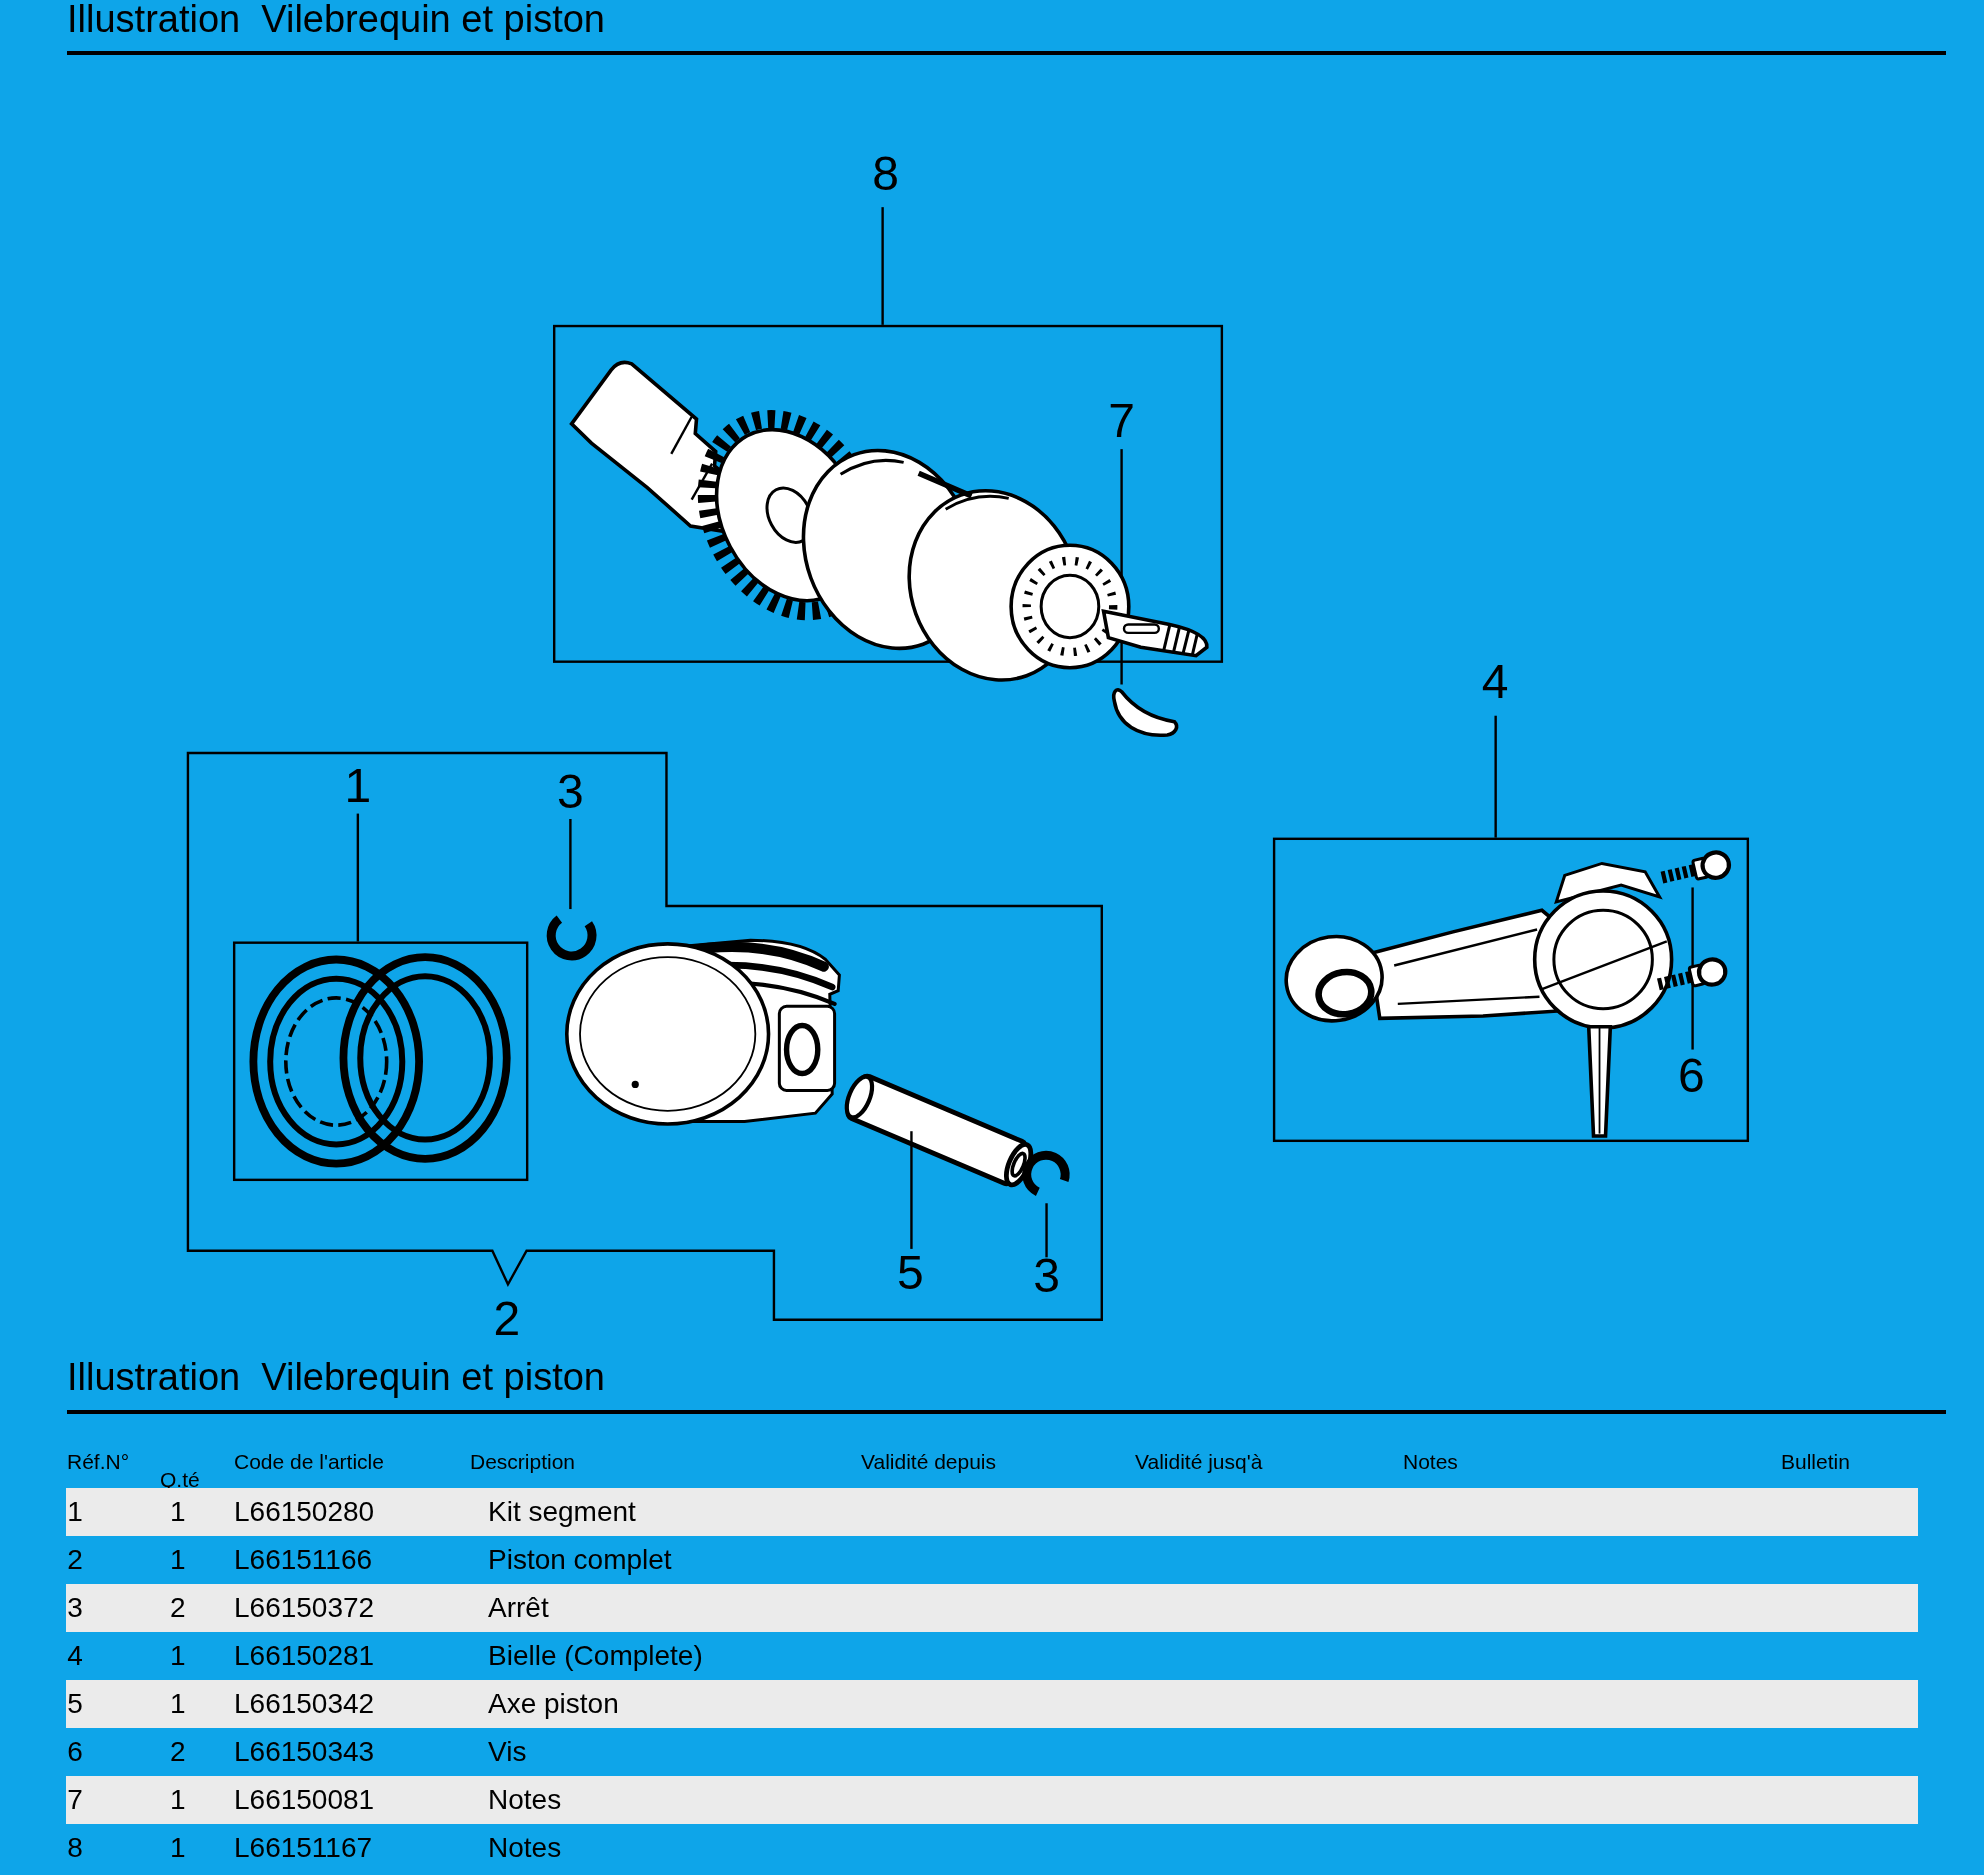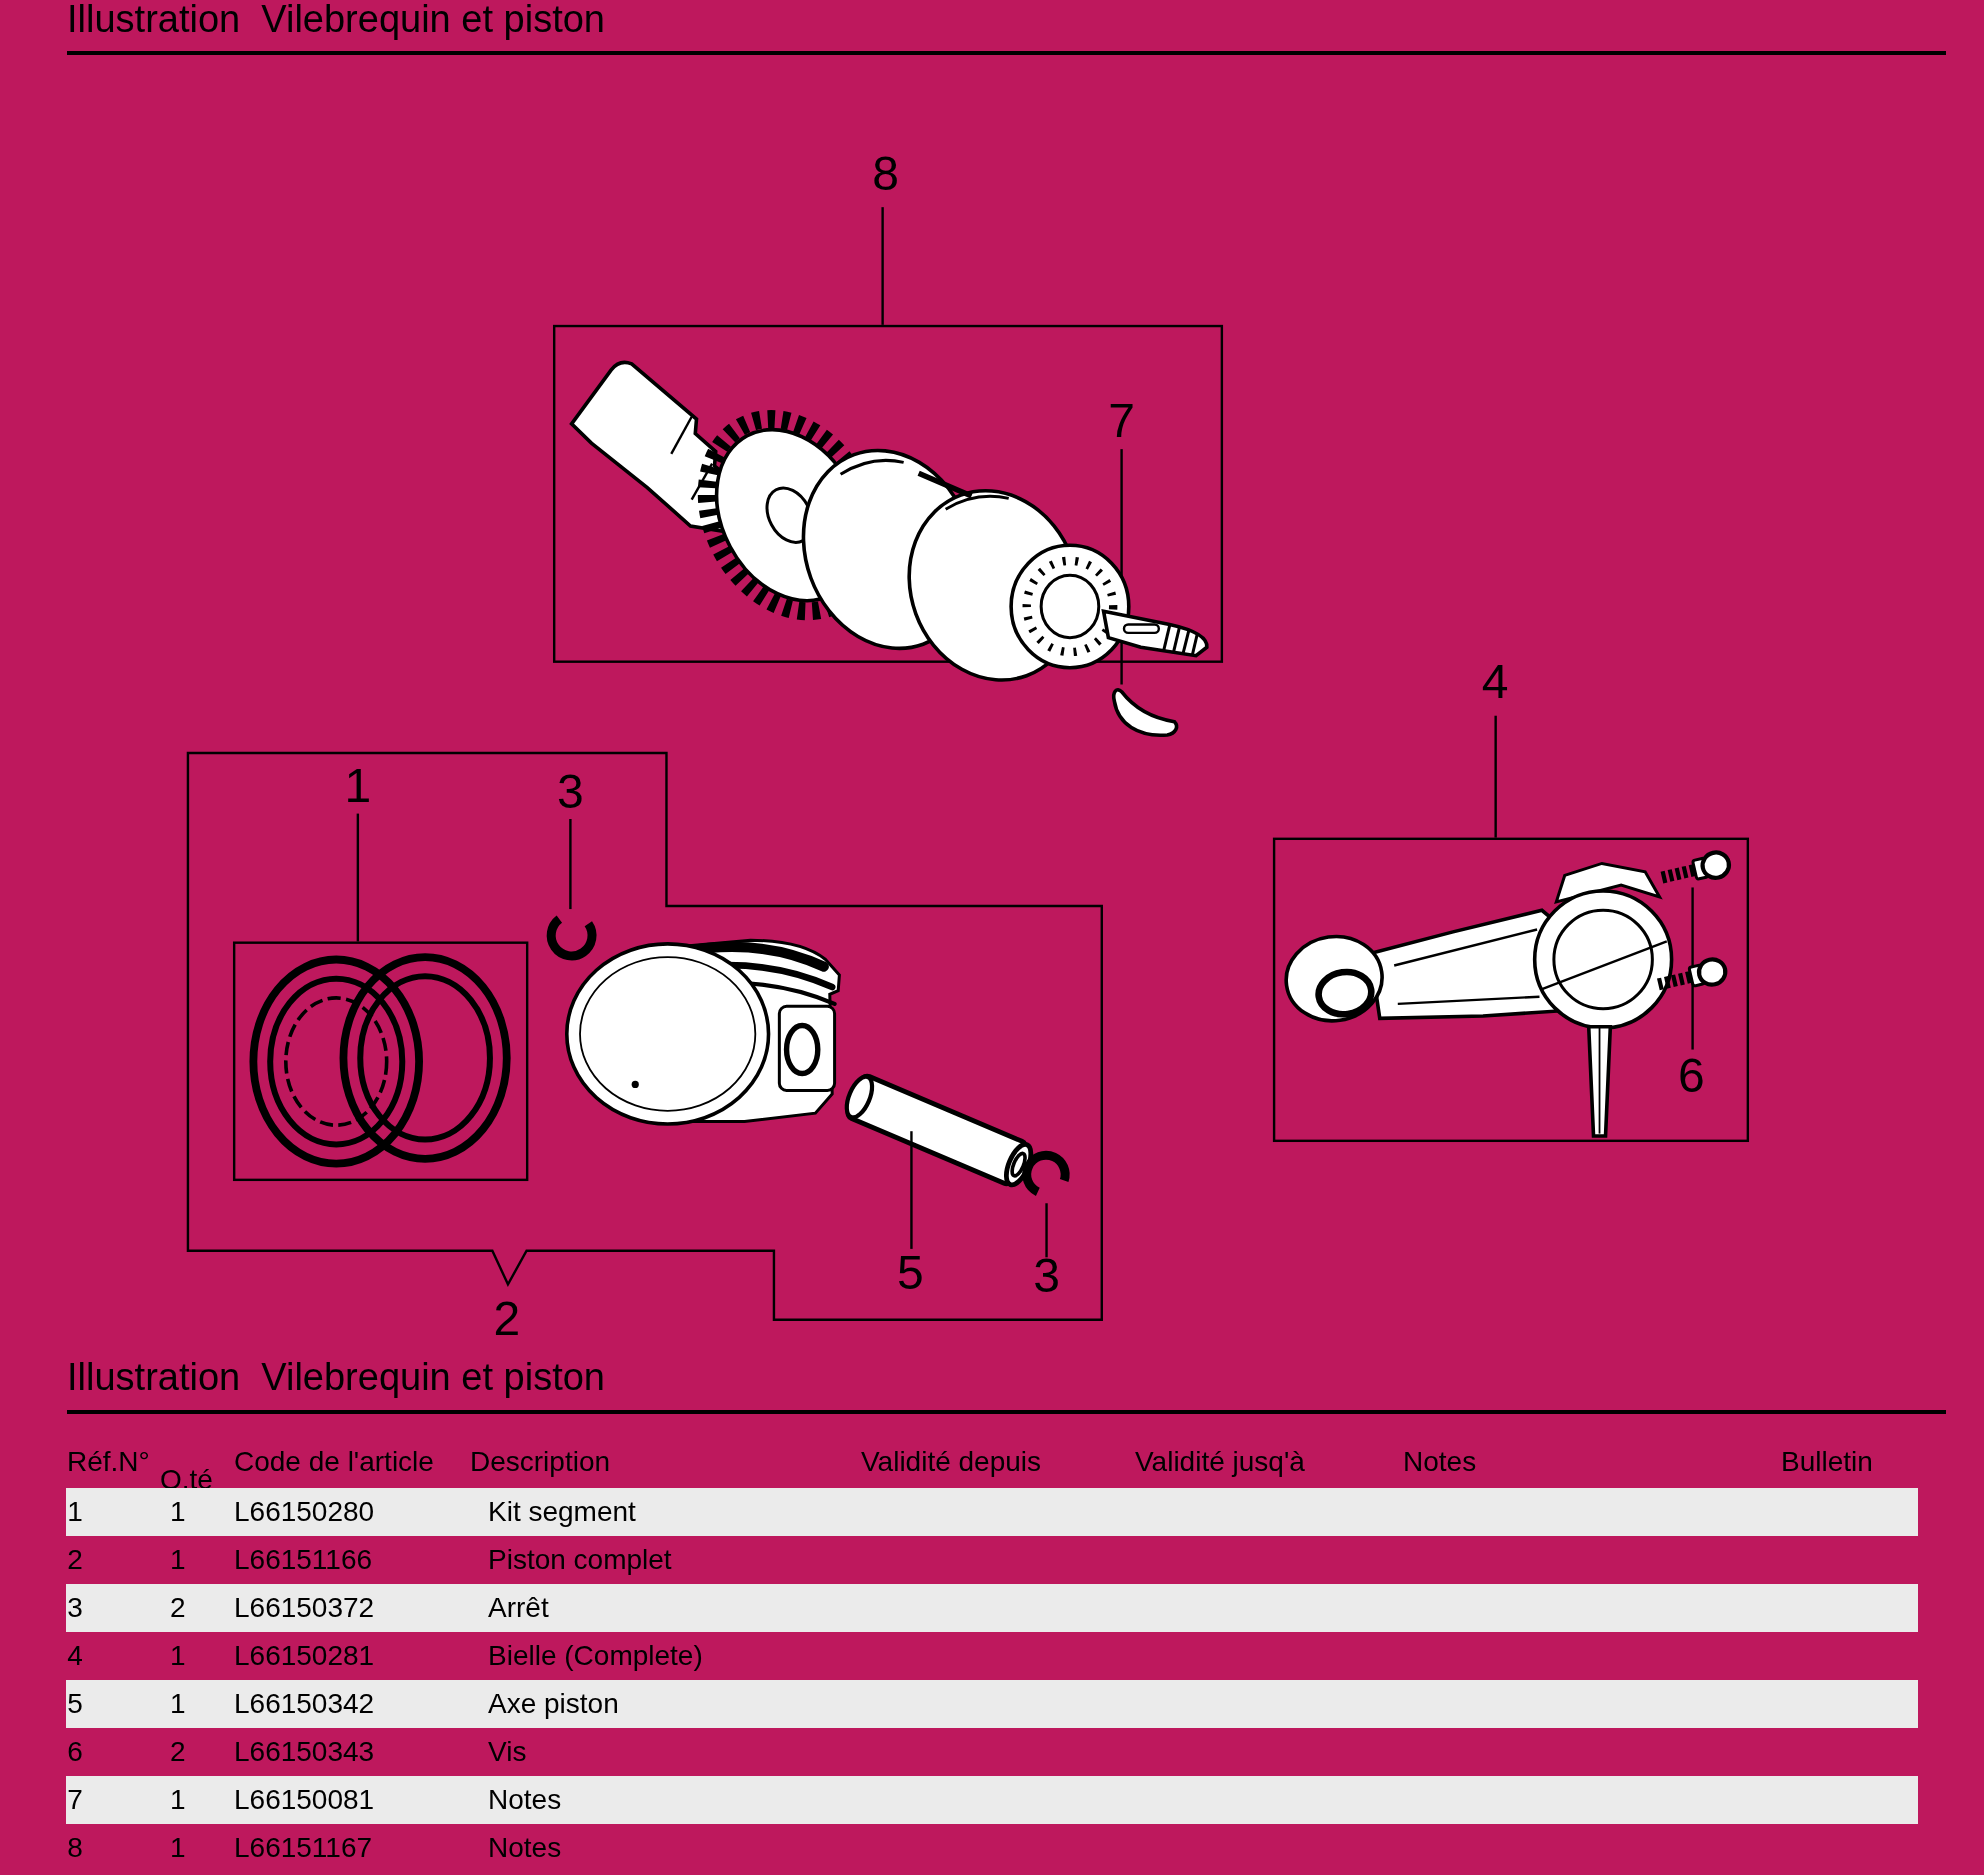--- a/index.html
+++ b/index.html
@@ -1,19 +1,19 @@
 <!DOCTYPE html>
 <html style="font-size:9.6px"><head>
 <meta charset="utf-8">
 <style>
   html,body{margin:0;padding:0;background:#fff;}
   #page{
     position:relative;
     width:1985px;height:1876px;
-    background:#be185d;
+    background:#0ea5e9;
     font-family:"Liberation Sans", sans-serif;
     color:#000;
     overflow:hidden;
   }
   .abs{position:absolute;}
   .doc-title{
     left:67px;
     font-size:38px;
     line-height:1.15;
     white-space:pre;
@@ -27,21 +27,21 @@
   }
   #diagram{position:absolute;left:0;top:0;}
   #diagram text{
     font-family:"Liberation Sans", sans-serif;
     font-size:80px;
     fill:#000;
     text-anchor:middle;
   }
   .ln{stroke:#000;fill:none;}
   .part{stroke:#000;fill:#fff;}
-  .table-header{top:1443px;height:38px;line-height:38px;font-size:28px;}
+  .table-header{top:1443px;height:38px;line-height:38px;font-size:21px;}
   .thead-cell,.cell{position:absolute;top:0;height:100%;white-space:pre;}
   .trow{left:66px;width:1852px;height:48px;line-height:48px;font-size:28px;}
   .trow.stripe{background:#ebebeb;}
   .col-ref{left:1.2px;}
   .col-qty{left:104px;}
   .col-code{left:168px;}
   .col-desc{left:422px;}
   .col-from{left:795px;}
   .col-to{left:1069px;}
   .col-notes{left:1337px;}

